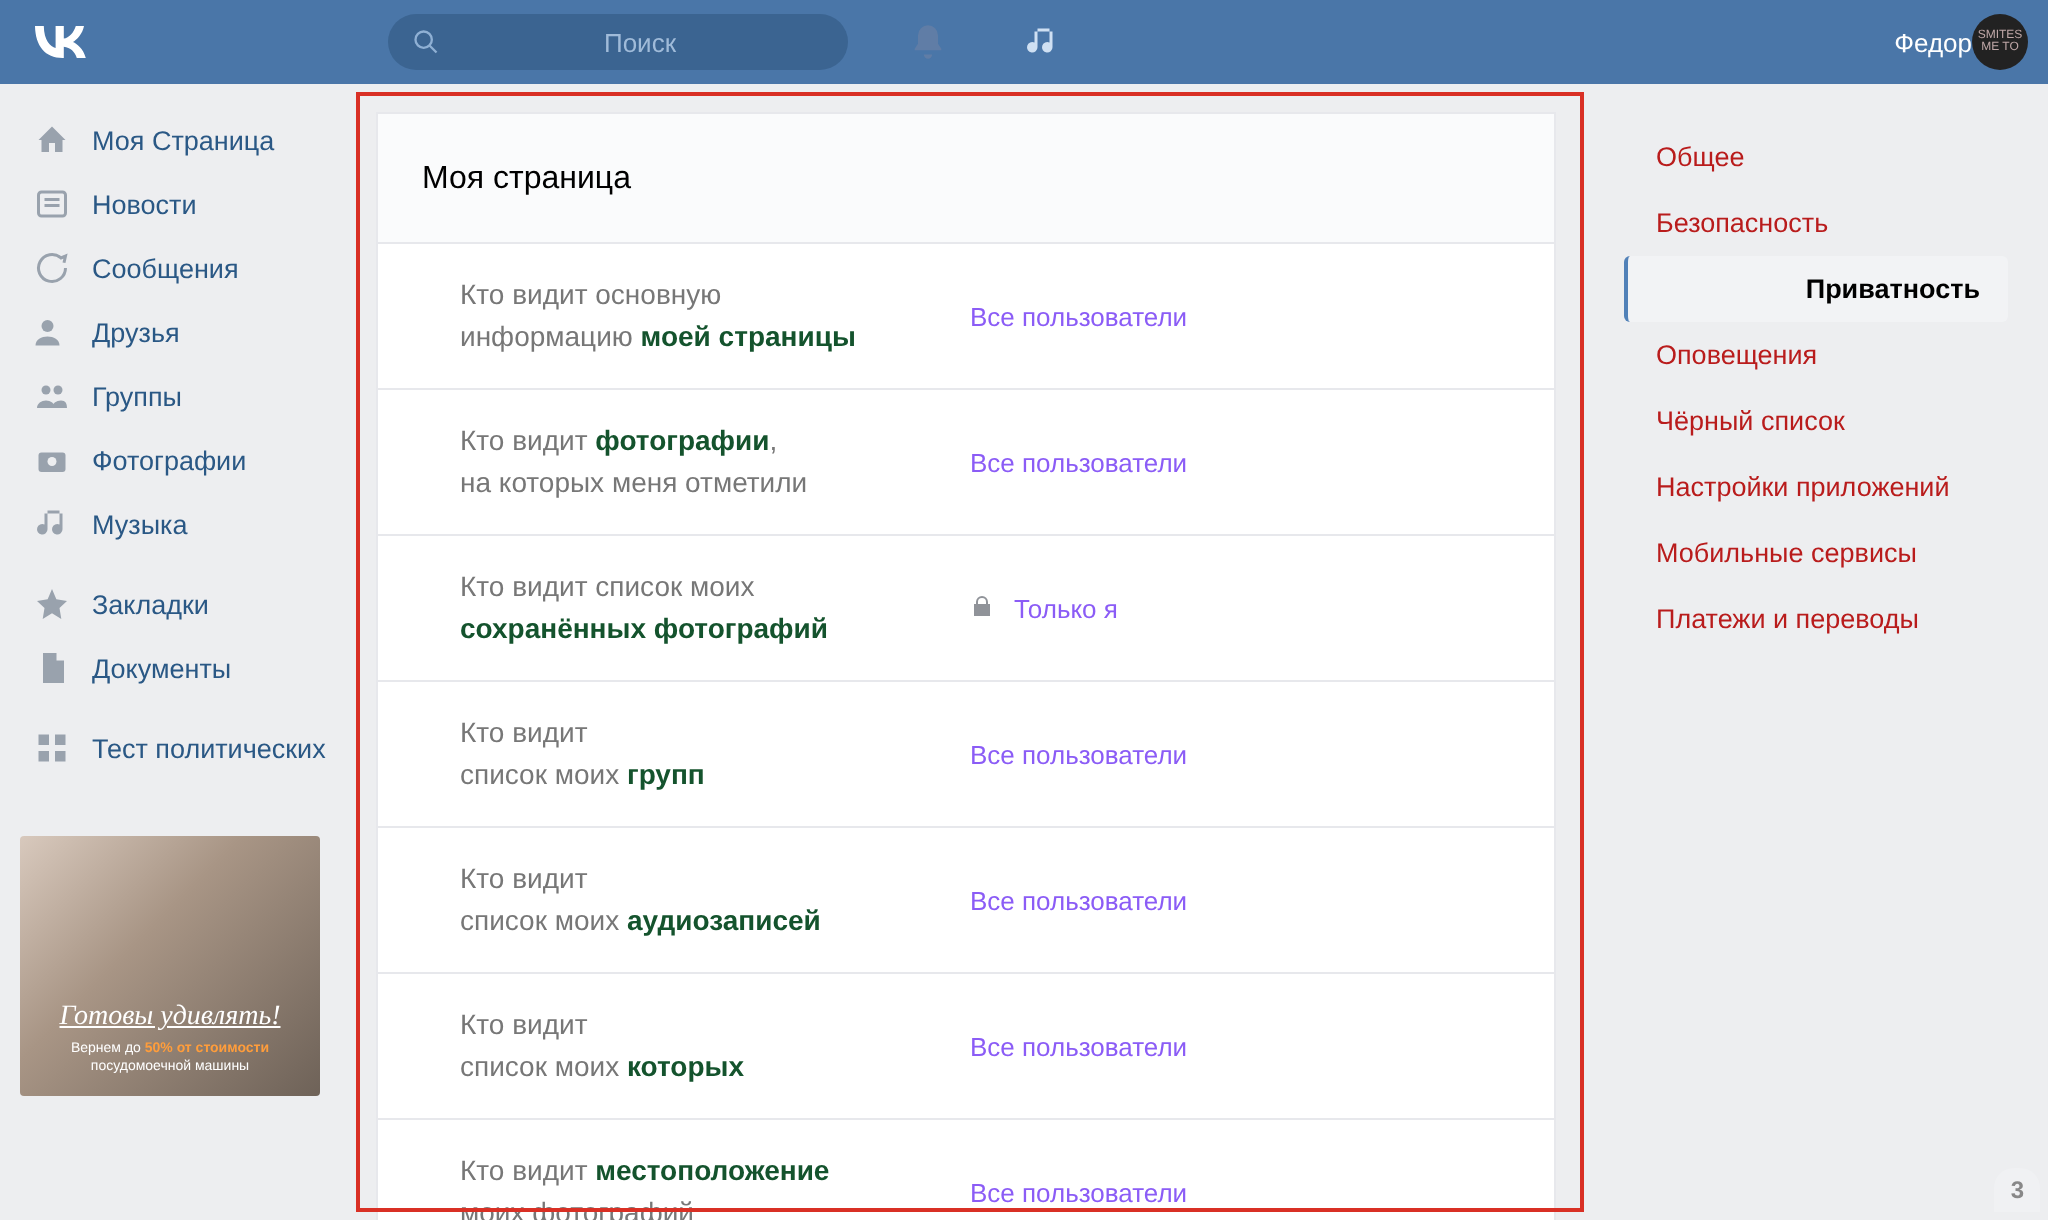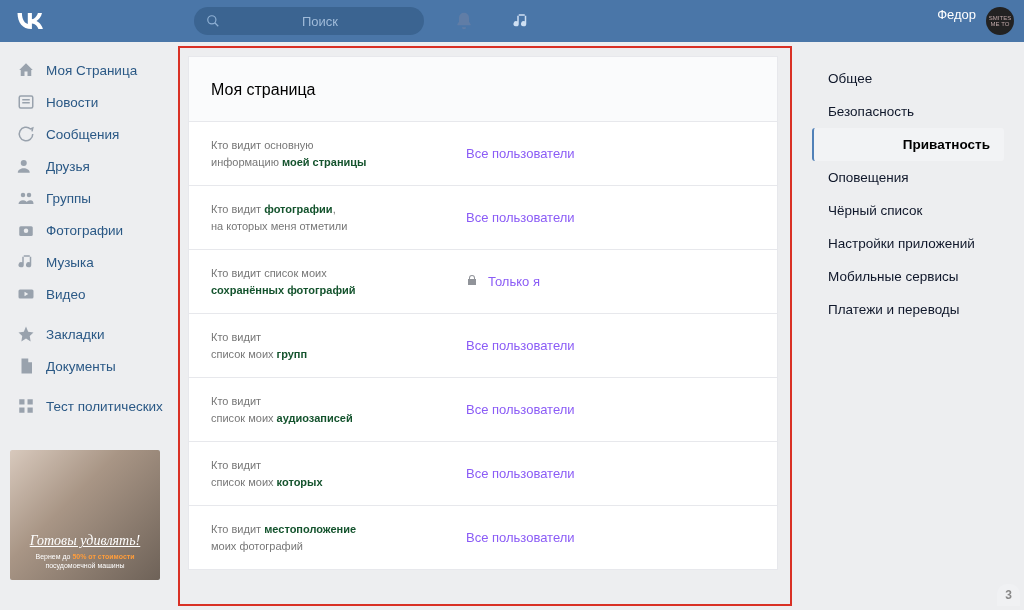--- a/index.html
+++ b/index.html
@@ -39,21 +39,21 @@
     border: none;
     outline: none;
     color: #cfe0f3;
     font-size: 13px;
     width: 100%;
     text-align: center;
   }
   .search input::placeholder { color: #a0bbd9; }
   .topbar-icons { margin-left: 30px; display: flex; align-items: center; gap: 38px; }
   .topbar-icons .ticon { color: #cfe0f3; display:flex; }
-  .topbar-right { margin-left: auto; display: flex; align-items: flex-start; gap: 10px; }
+  .topbar-right { margin-left: auto; display: flex; align-items: center; }
   .user-name { color: #fff; font-weight: 500; font-size: 13px; }
   .avatar {
     width: 28px; height: 28px; border-radius: 50%;
     background: #222; color:#bfa7a7;
     font-size: 6px; display:flex; align-items:center; justify-content:center;
     text-align:center;
   }
 
   
   .page {
@@ -133,23 +133,24 @@
   }
   .row {
     display: flex;
     align-items: center;
     padding: 15px 22px;
     border-bottom: 1px solid #e7e8ec;
   }
   .row:last-child { border-bottom: none; }
   .row-label {
     flex: 0 0 255px;
-    font-size: 11px;
+    font-size: 14px;
     color: #777;
     line-height: 1.5;
+    margin-left: 19px;
   }
   .row-label b { color: #14532d; font-weight: 700; }
   .row-value {
     color: #8b5cf6;
     font-size: 13px;
     display: flex;
     align-items: flex-start;
     gap: 6px;
     cursor: pointer;
   }
@@ -159,21 +160,21 @@
   .tabs {
     margin-left: 22px;
     margin-top: 20px;
     width: 190px;
     display: flex;
     flex-direction: column;
   }
   .tab {
     padding: 9px 14px;
     font-size: 13.5px;
-    color: #0f172a;
+    color: #b91c1c;
     cursor: pointer;
     border-radius: 3px;
   }
   .tab.active {
     background: #f2f3f5;
     color: #000;
     font-weight: 600;
     border-left: 2px solid #5181b8;
     margin-left: -2px;
     text-align: right;
@@ -286,29 +287,20 @@
       <span>Фотографии</span>
     </div>
     <div class="nav-item">
       <span class="nicon">
           <svg width="18" height="18" viewBox="0 0 24 24">
             <path fill="currentColor" d="M9 3v12.5a3.5 3.5 0 1 1-2-3.1V5h12v10.5a3.5 3.5 0 1 1-2-3.1V3H9z"></path>
           </svg>
         </span>
       <span>Музыка</span>
     </div>
-    <div class="nav-item">
-      <span class="nicon">
-          <svg width="18" height="18" viewBox="0 0 24 24">
-            <rect x="2" y="6" width="20" height="12" rx="2" fill="currentColor"></rect>
-            <polygon points="10,9 15,12 10,15" fill="#edeef0"></polygon>
-          </svg>
-        </span>
-      <span>Видео</span>
-    </div>
 
     <div class="nav-sep"></div>
 
     <div class="nav-item">
       <span class="nicon">
           <svg width="18" height="18" viewBox="0 0 24 24">
             <path fill="currentColor" d="M12 2l2.9 6.9L22 10l-5 4.7L18.2 22 12 18.1 5.8 22 7 14.7 2 10l7.1-1.1z"></path>
           </svg>
         </span>
       <span>Закладки</span>

